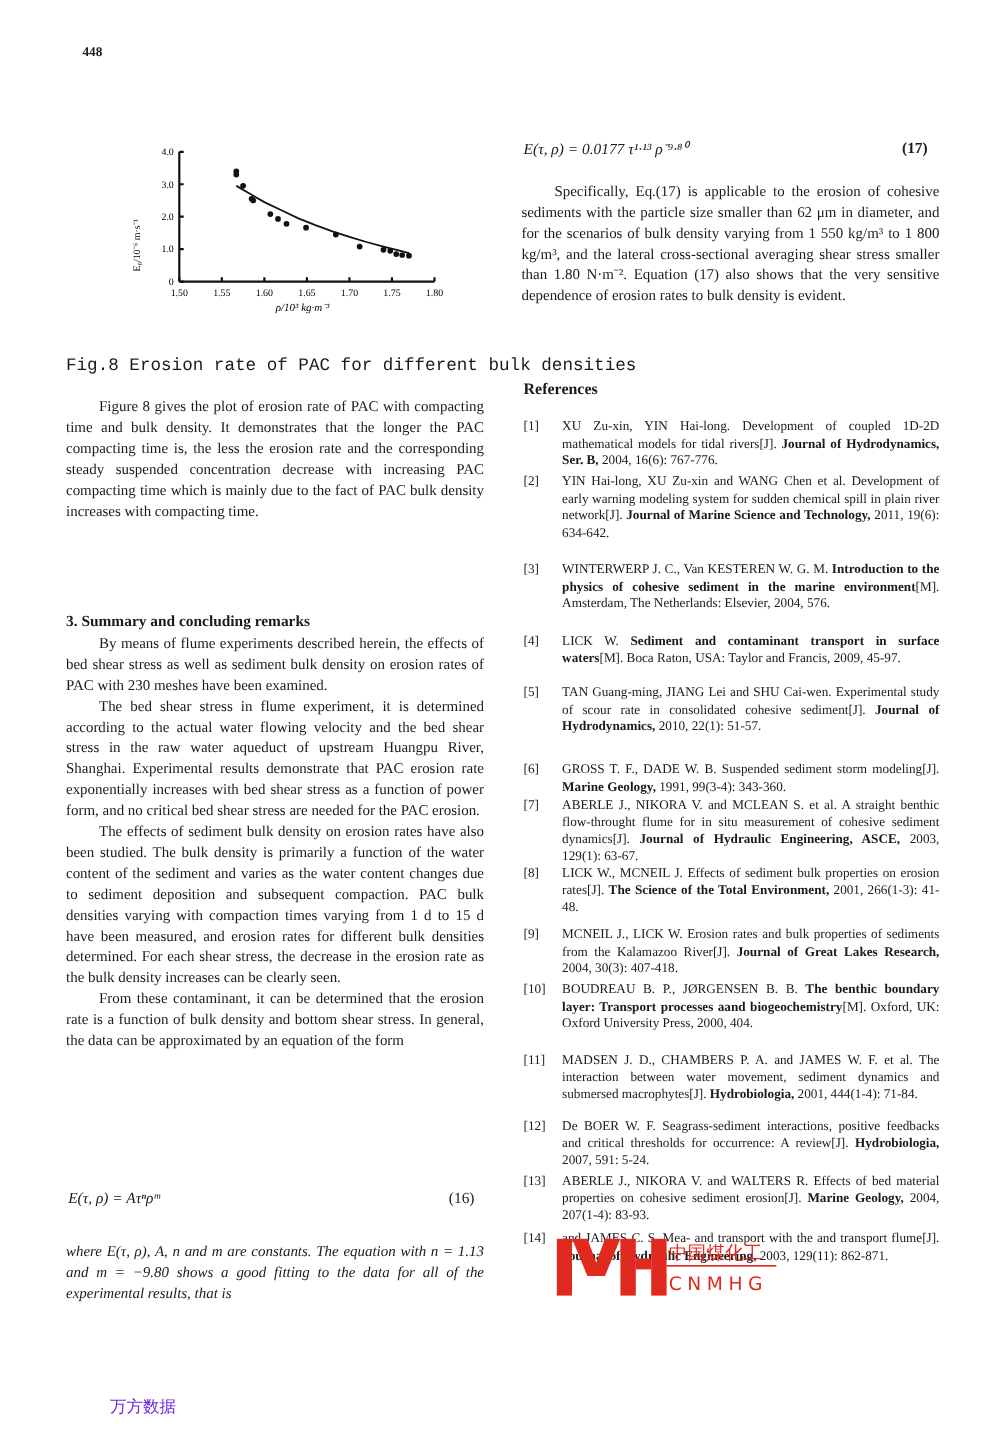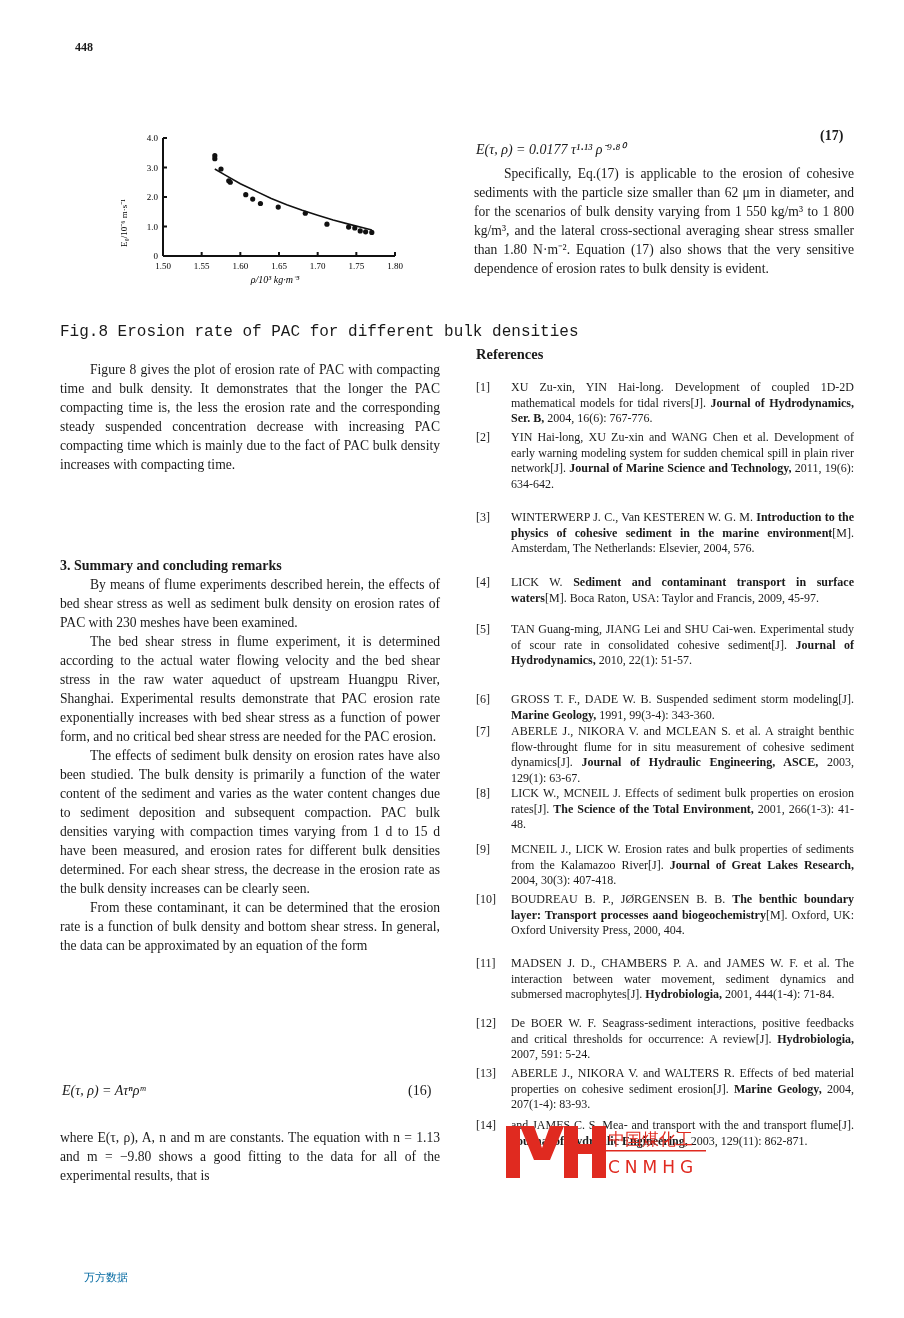--- a/index.html
+++ b/index.html
@@ -15,21 +15,21 @@
   .indent { text-indent: 30px; }
   .fig-caption { position: absolute; left: 60px; top: 323px; font-size: 16px; font-family: Liberation Mono, monospace; }
   .section-title { font-weight: bold; font-size: 14px; margin-top: 20px; }
   .refs-title { position: absolute; left: 476px; top: 346px; font-weight: bold; font-size: 14.5px; }
   .eq { position: absolute; font-style: italic; font-size: 14px; }
   .eq-num { position: absolute; font-size: 14px; }
   .ref { position: absolute; left: 476px; width: 378px; font-size: 12px; line-height: 15.6px; text-align: justify; }
   .ref .num { position: absolute; left: 0; top: 0; }
   .ref .body { margin-left: 35px; }
   .b { font-weight: bold; }
-  .watermark-bottom { position: absolute; left: 84px; top: 1270px; font-family: "DejaVu Sans", sans-serif; font-size: 11px; color: #0369a1; }
+  .watermark-bottom { position: absolute; left: 100px; top: 1270px; font-family: "DejaVu Sans", sans-serif; font-size: 15px; color: #6d28d9; }
   .cnmhg { position: absolute; left: 506px; top: 1126px; width: 200px; height: 52px; }
   svg text { font-family: "Liberation Serif", serif; }
 </style>
 </head>
 <body>
 
 <div class="page-number">448</div>
 
 <svg id="chart" width="320" height="160" style="position:absolute; left:105px; top:128px;">
   <g id="axes">
@@ -94,25 +94,25 @@
 </div>
 <div class="col col-left" style="top:536px;">
   <div class="section-title">3. Summary and concluding remarks</div>
   <p class="indent">By means of flume experiments described herein, the effects of bed shear stress as well as sediment bulk density on erosion rates of PAC with 230 meshes have been examined.</p>
   <p class="indent">The bed shear stress in flume experiment, it is determined according to the actual water flowing velocity and the bed shear stress in the raw water aqueduct of upstream Huangpu River, Shanghai. Experimental results demonstrate that PAC erosion rate exponentially increases with bed shear stress as a function of power form, and no critical bed shear stress are needed for the PAC erosion.</p>
   <p class="indent">The effects of sediment bulk density on erosion rates have also been studied. The bulk density is primarily a function of the water content of the sediment and varies as the water content changes due to sediment deposition and subsequent compaction. PAC bulk densities varying with compaction times varying from 1 d to 15 d have been measured, and erosion rates for different bulk densities determined. For each shear stress, the decrease in the erosion rate as the bulk density increases can be clearly seen.</p>
   <p class="indent">From these contaminant, it can be determined that the erosion rate is a function of bulk density and bottom shear stress. In general, the data can be approximated by an equation of the form</p>
 </div>
 <div class="eq" style="left:62px; top:1083px;">E(τ, ρ) = Aτⁿρᵐ</div>
 <div class="eq-num" style="left:408px; top:1083px;">(16)</div>
-<div class="col col-left" style="top:1128px;">
+<div class="col col-left" style="top:1128px;font-style:italic;">
   <p>where E(τ, ρ), A, n and m are constants. The equation with n = 1.13 and m = −9.80 shows a good fitting to the data for all of the experimental results, that is</p>
 </div>
 
-<div class="eq" style="left:476px; top:125px;margin-top:14px;">E(τ, ρ) = 0.0177 τ¹·¹³ ρ⁻⁹·⁸⁰</div>
+<div class="eq" style="left:476px; top:125px;">E(τ, ρ) = 0.0177 τ¹·¹³ ρ⁻⁹·⁸⁰</div>
 <div class="eq-num" style="left:820px; top:128px;font-weight:bold;">(17)</div>
 <div class="col col-right" style="top:164px;">
   <p class="indent">Specifically, Eq.(17) is applicable to the erosion of cohesive sediments with the particle size smaller than 62 μm in diameter, and for the scenarios of bulk density varying from 1 550 kg/m³ to 1 800 kg/m³, and the lateral cross-sectional averaging shear stress smaller than 1.80 N·m⁻². Equation (17) also shows that the very sensitive dependence of erosion rates to bulk density is evident.</p>
 </div>
 <div class="refs-title">References</div>
 
 <div id="refs">
     <div class="ref" style="top: 380px;">
       <span class="num">[1]</span>
       <div class="body"><span>XU Zu-xin, YIN Hai-long. Development of coupled 1D-2D mathematical models for tidal rivers[J]. </span><span class="b">Journal of Hydrodynamics, Ser. B,</span><span> 2004, 16(6): 767-776.</span></div>

